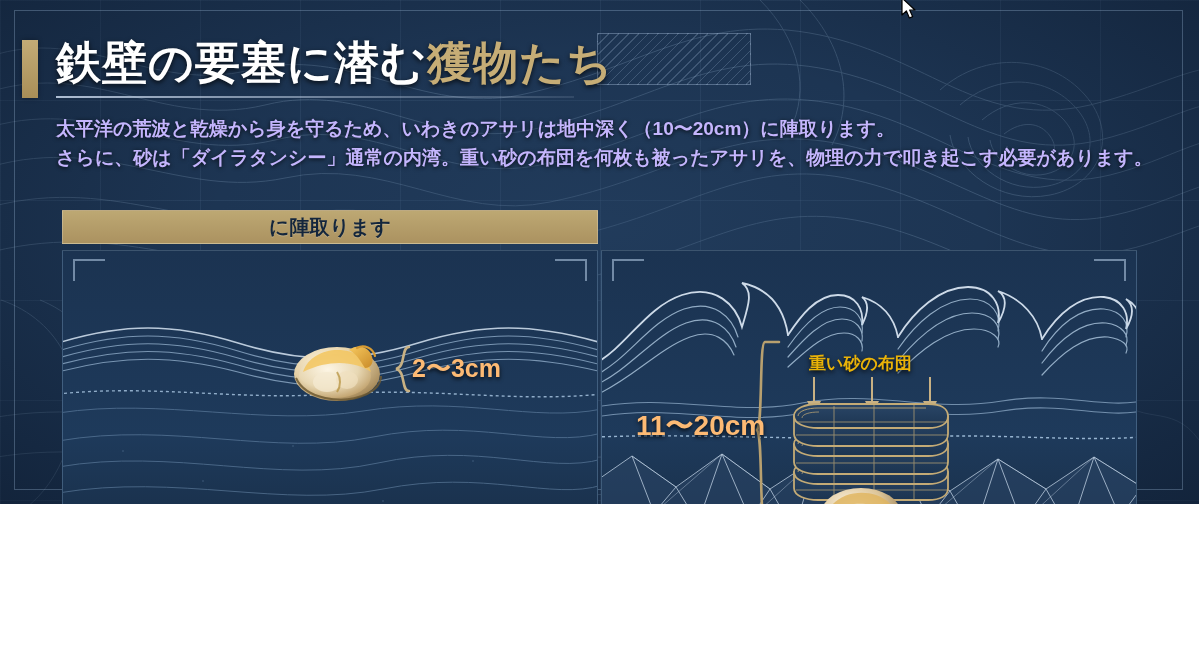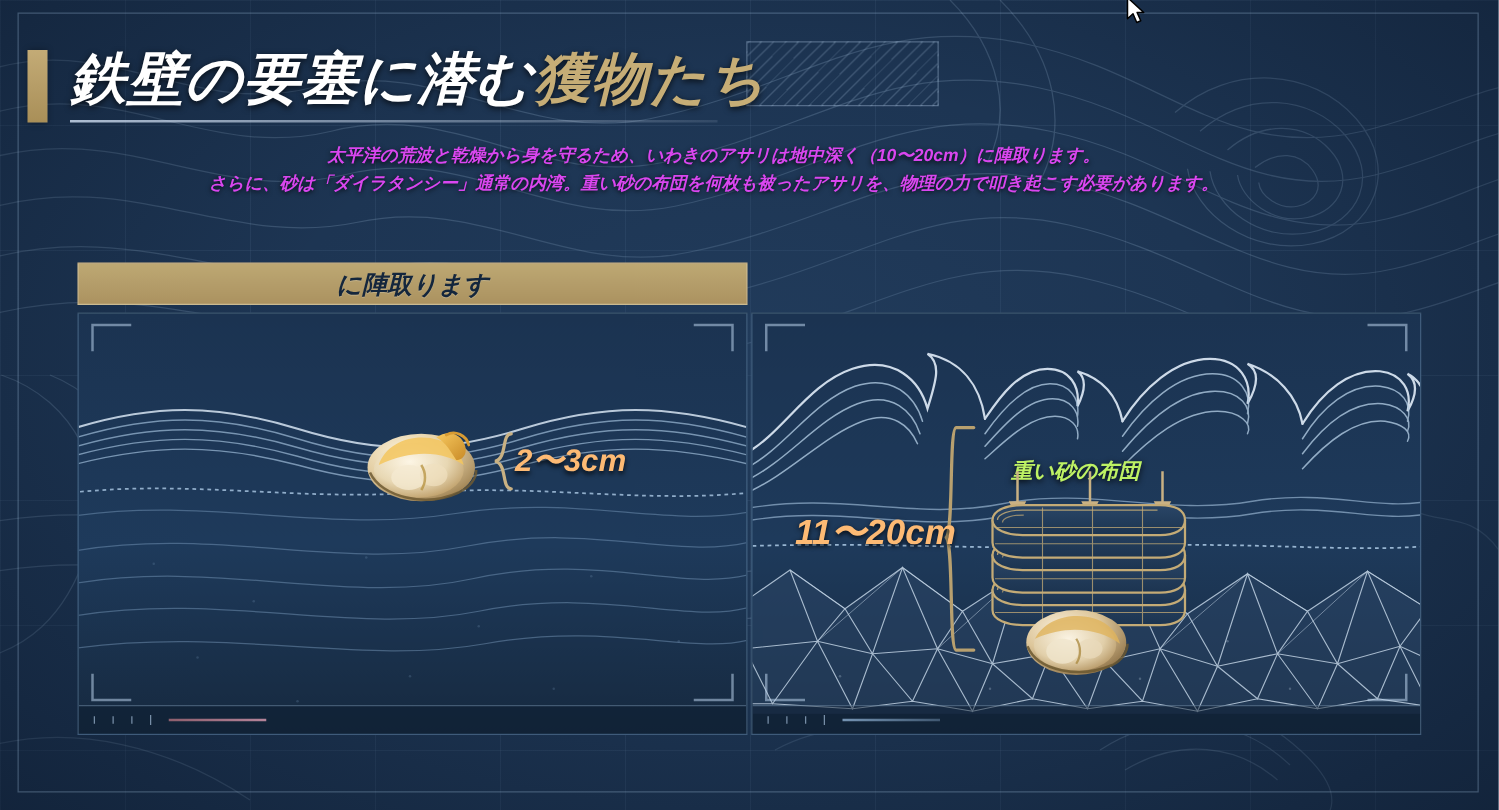--- a/index.html
+++ b/index.html
@@ -1,21 +1,20 @@
 <!DOCTYPE html>
 <html><head>
 <meta charset="utf-8">
 <style>
   html,body{margin:0;padding:0;background:#ffffff;}
   body{font-family:"Liberation Sans","DejaVu Sans",sans-serif;}
 
   #stage{
-    position:relative;width:1199px;height:648px;overflow:hidden;
+    position:relative;width:1199px;height:504px;overflow:hidden;
     background:#1d3553;
-    font-style:italic;
   }
 
   
   .bg-topo{position:absolute;inset:0;opacity:.55;}
   .bg-grid{
     position:absolute;inset:0;
     background-image:
       linear-gradient(to right, rgba(160,190,220,.085) 1px, transparent 1px),
       linear-gradient(to bottom, rgba(160,190,220,.085) 1px, transparent 1px);
     background-size:100px 100px;
@@ -48,23 +47,22 @@
     text-shadow:0 2px 5px rgba(0,0,0,.75);
     white-space:nowrap;
   }
   .title .hl{color:#c6ad76;}
   .title-rule{
     position:absolute;left:56px;top:96px;width:518px;height:2px;
     background:linear-gradient(90deg, rgba(200,215,235,.85), rgba(200,215,235,.12));
   }
   .subtitle{
     position:absolute;left:56px;top:114px;width:1030px;
-    font-size:14px;font-weight:bold;color:#d946ef;line-height:1.55;
+    font-size:19px;font-weight:bold;color:#c4b5fd;line-height:1.55;
     text-shadow:0 1px 4px rgba(0,0,0,.85);
-    text-align:center;
   }
   .subtitle div{white-space:nowrap;}
 
   
   .panel{position:absolute;top:210px;width:536px;height:378px;}
   .panel.left{left:62px;}
   .panel.right{left:601px;}
 
   .panel-head{
     position:relative;height:34px;
@@ -105,22 +103,22 @@
 
   
   .meas{
     position:absolute;font-weight:bold;color:#fdba74;
     text-shadow:0 2px 4px rgba(0,0,0,.8);white-space:nowrap;
   }
   .meas-left{left:412px;top:352px;font-size:25px;}
   .meas-right{left:636px;top:407px;font-size:28px;}
 
   .futon-label{
-    position:absolute;left:809px;top:365px;
-    font-size:17px;font-weight:bold;color:#bef264;
+    position:absolute;left:809px;top:352px;
+    font-size:17px;font-weight:bold;color:#eab308;
     text-shadow:0 2px 5px rgba(0,0,0,.9);white-space:nowrap;
   }
 
   
   .clam{position:absolute;}
   .clam-left{left:291px;top:342px;width:92px;height:60px;}
   .clam-right{left:818px;top:483px;width:86px;height:58px;}
 
   .cursor{position:absolute;left:900px;top:-2px;}
 </style>

